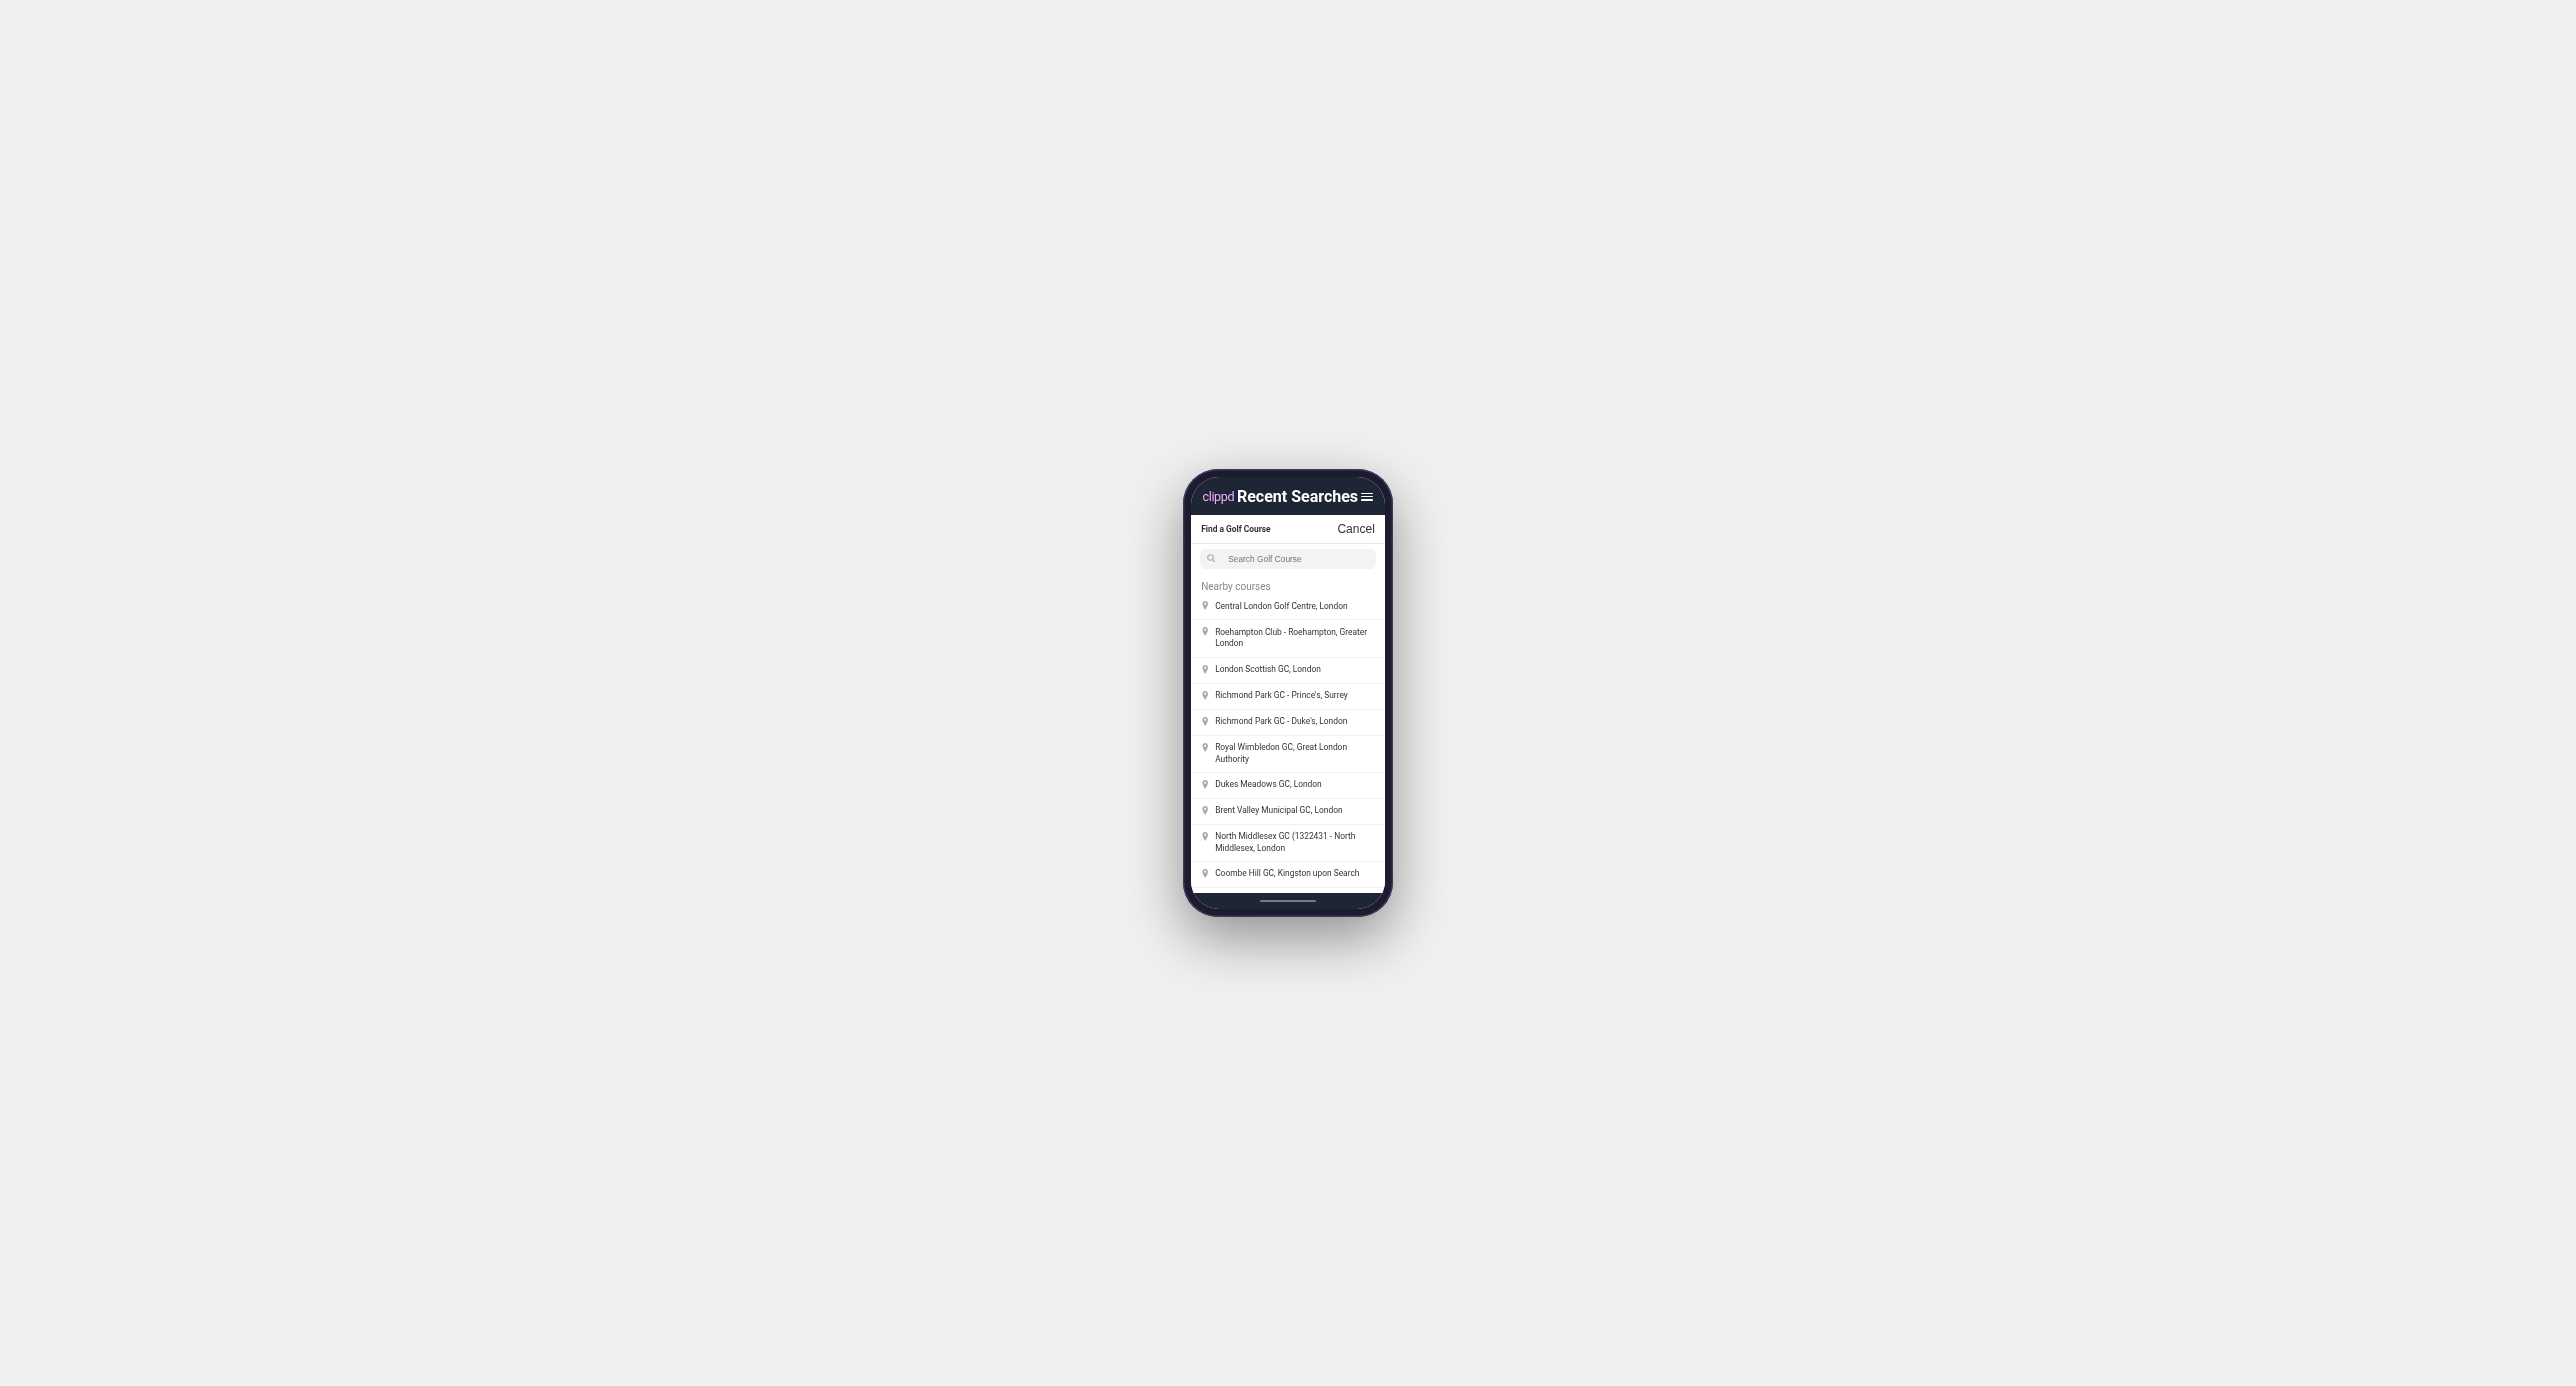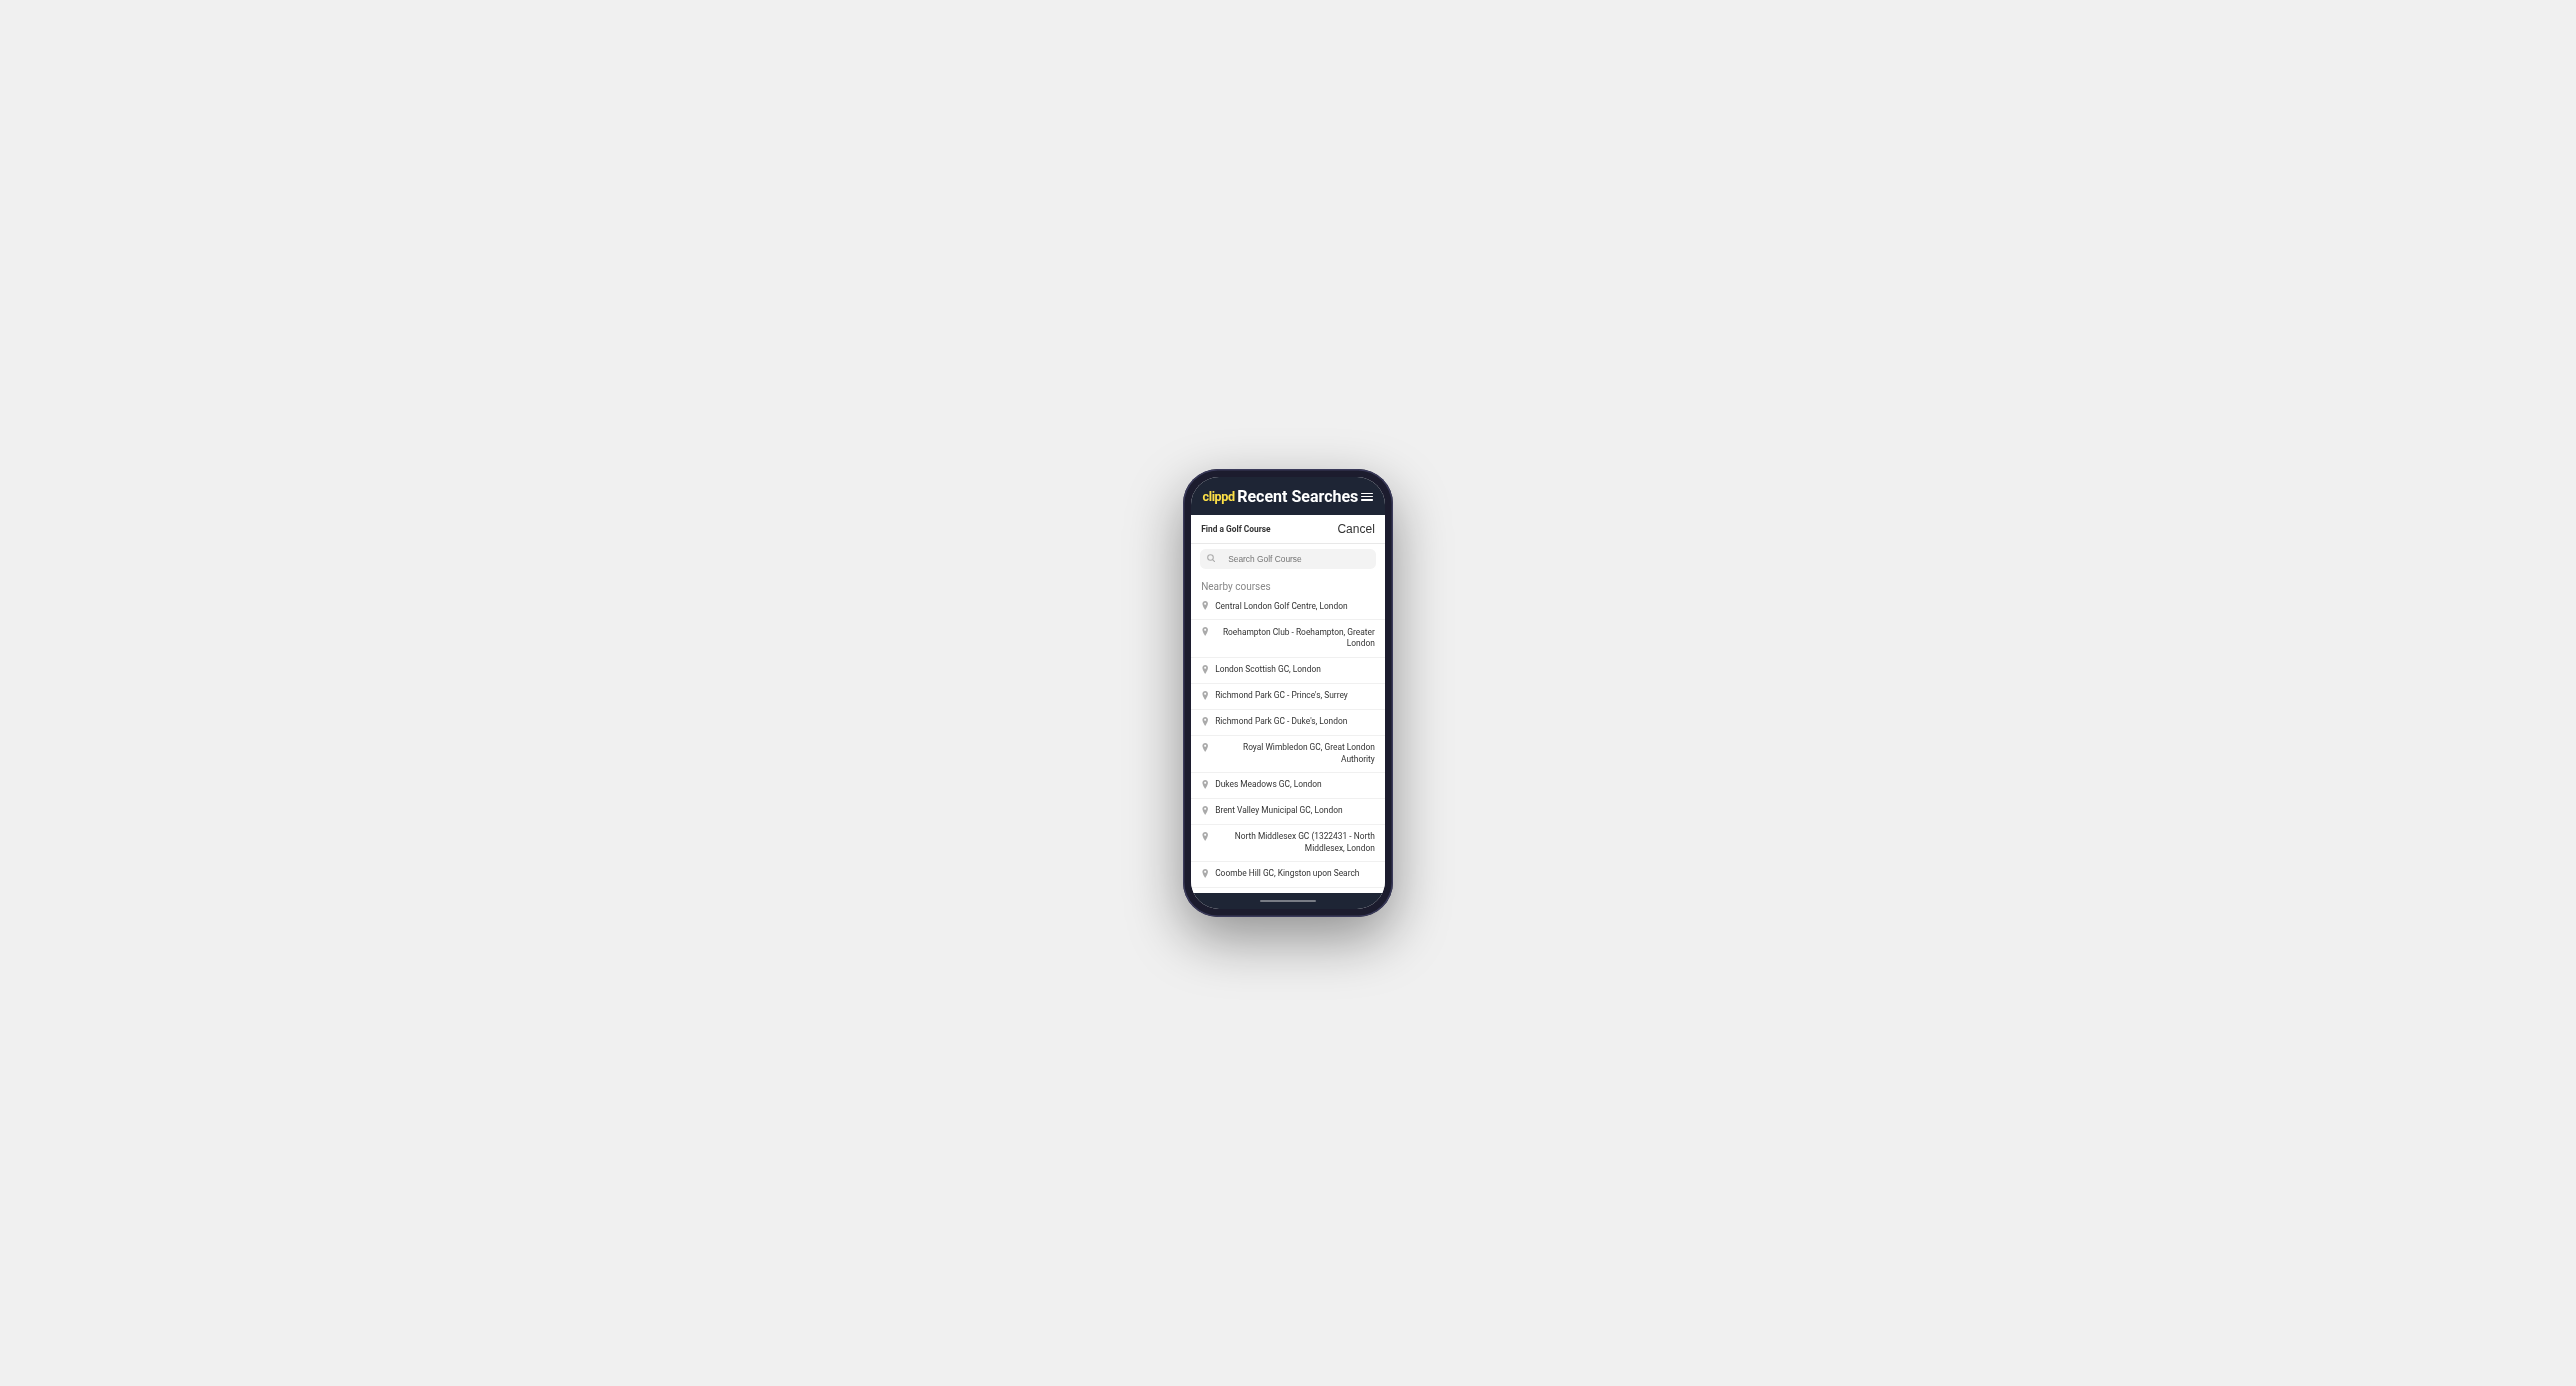--- a/index.html
+++ b/index.html
@@ -42,23 +42,23 @@
     .app-header {
       background: #1e2535;
       padding: 9.8px 11.2px 8.4px;
       display: flex;
       align-items: center;
       justify-content: space-between;
       flex-shrink: 0;
     }
 
     .app-logo {
-      color: #fde047;
+      color: #f0abfc;
       font-size: 12.6px;
-      font-weight: 700;
+      font-weight: 400;
       letter-spacing: -0.4px;
     }
 
     .header-title {
       color: #ffffff;
       font-size: 16px;
       font-weight: 700;
     }
 
     .header-menu-icon {
@@ -150,21 +150,20 @@
       font-weight: 400;
     }
 
     .course-item {
       display: flex;
       align-items: flex-start;
       padding: 6.3px 9.8px;
       border-bottom: 0.7px solid #f0f0f0;
       cursor: pointer;
       gap: 5.6px;
-      text-align: right;
     }
 
     .pin-icon {
       color: #888888;
       font-size: 9px;
       flex-shrink: 0;
       margin-top: 0.7px;
     }
 
     .course-name {

